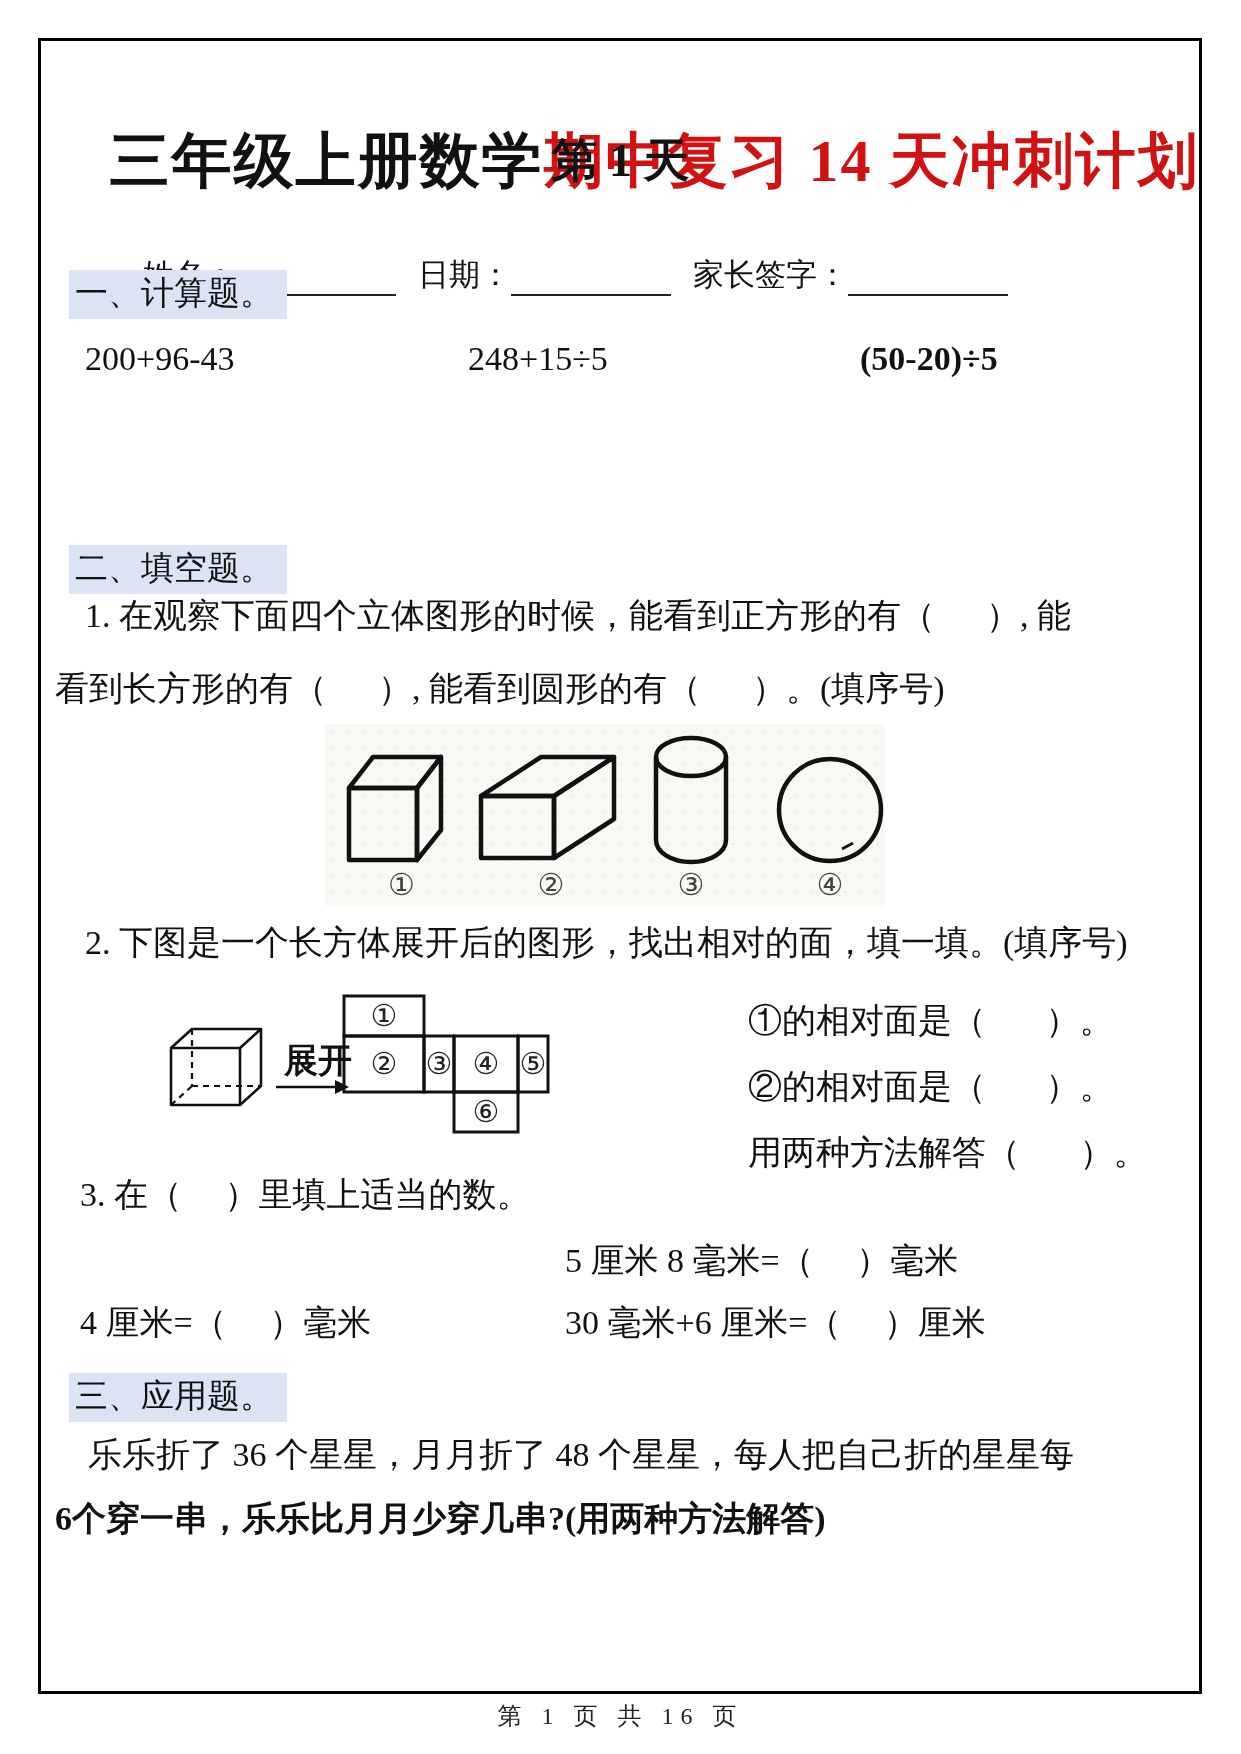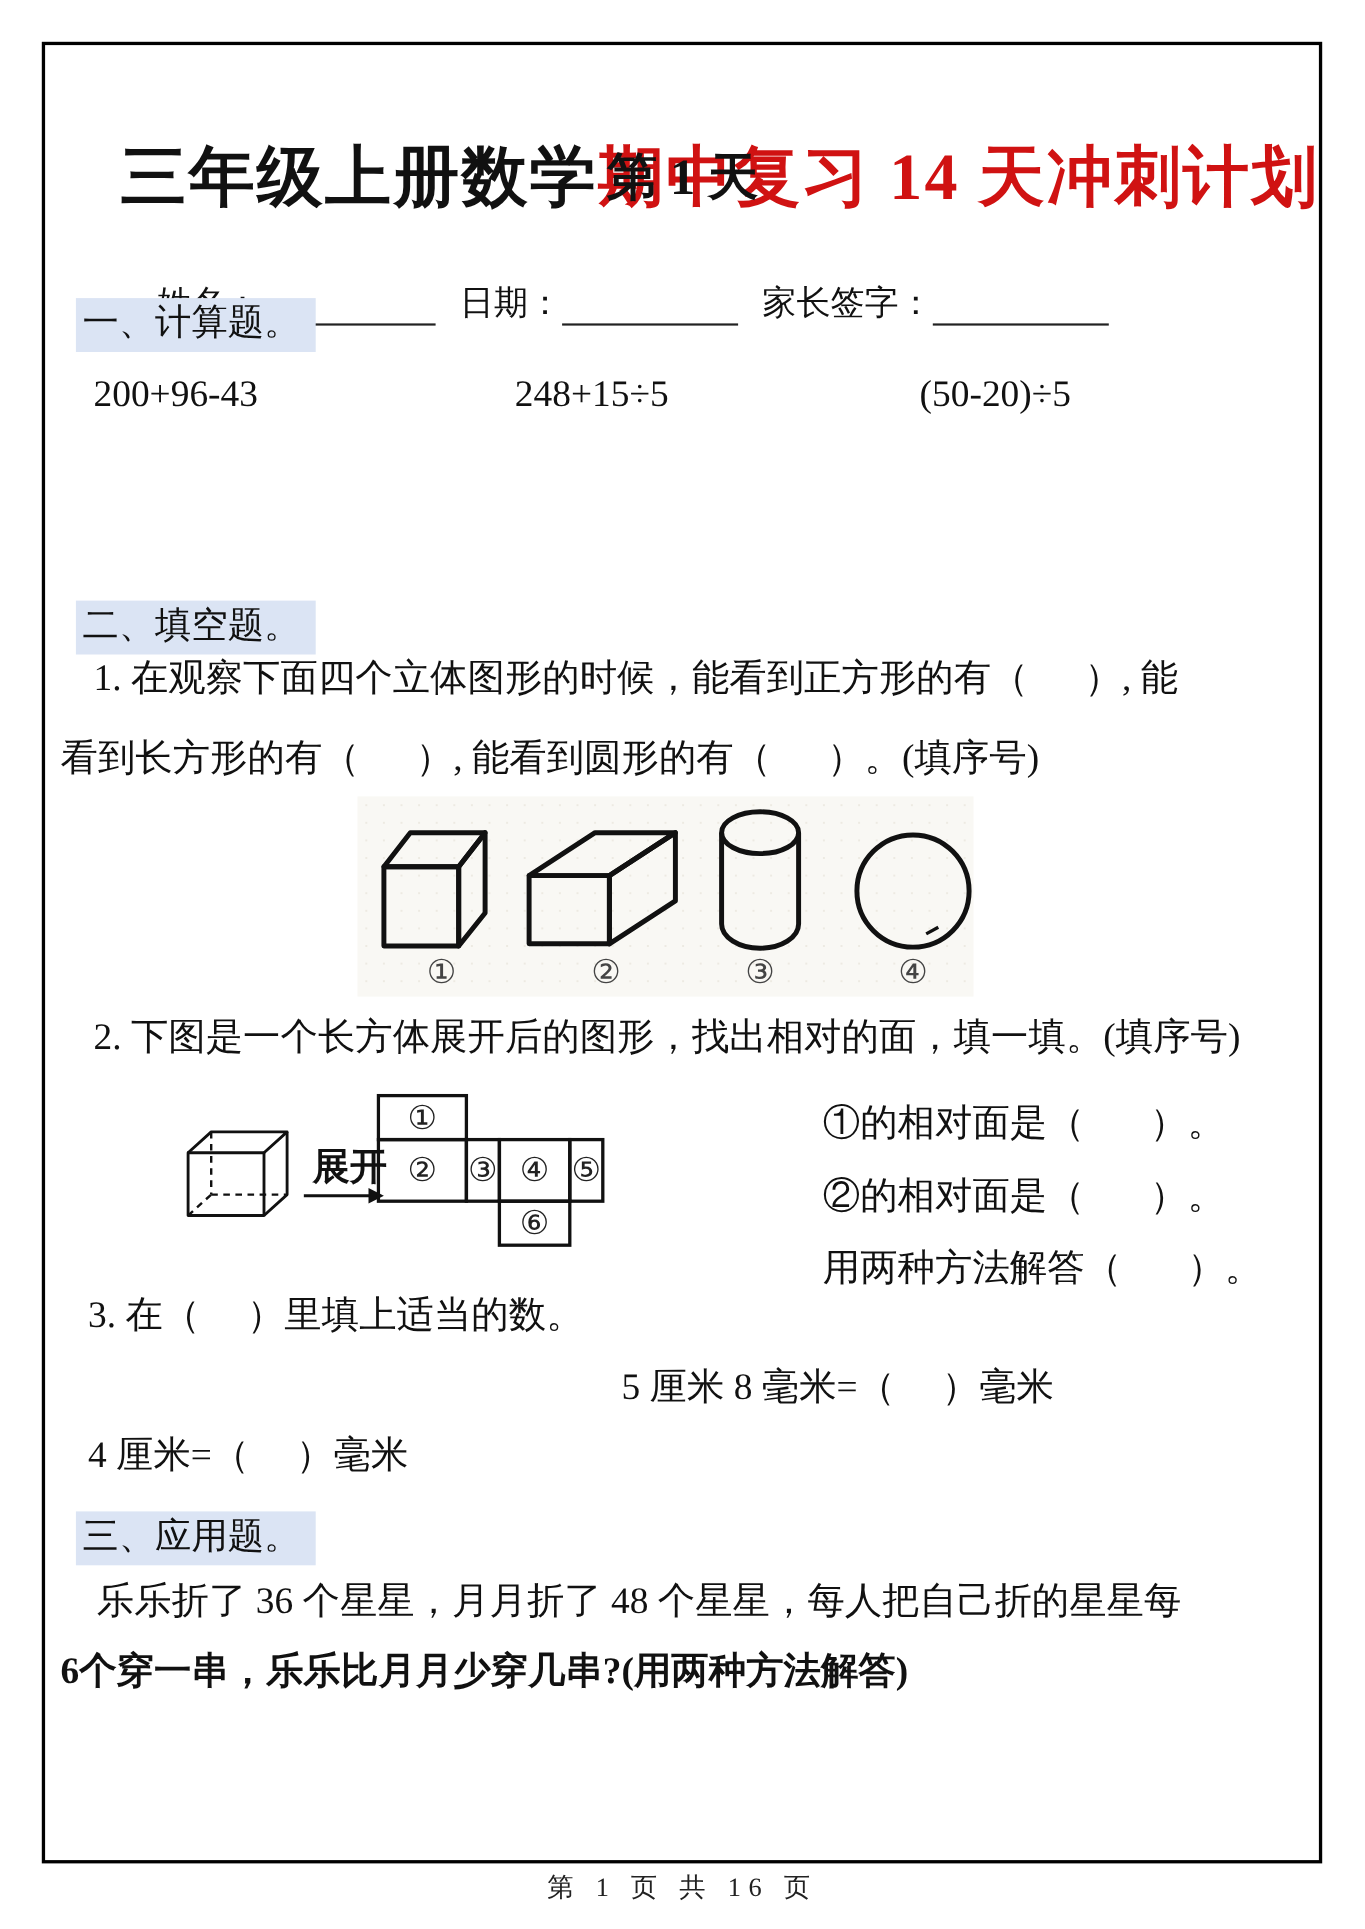--- a/index.html
+++ b/index.html
@@ -44,21 +44,21 @@
   <div class="abs info">
     <span>姓名：</span><span class="blank"></span><span>日期：</span><span class="blank"></span><span>家长签字：</span><span class="blank last"></span>
   </div>
 
   <div class="abs" style="left:53px;top:253px;">
     <span class="hl">一、计算题。</span>
   </div>
   <div class="abs probs" style="left:0;top:340px;width:1241px;height:44px;">
     <span style="left:85px;">200+96-43</span>
     <span style="left:468px;">248+15÷5</span>
-    <span style="left:836px;">(50-20)÷5</span>
+    <span style="left:860px;font-weight:bold;">(50-20)÷5</span>
   </div>
 
   <div class="abs" style="left:53px;top:528px;">
     <span class="hl">二、填空题。</span>
   </div>
   <div class="abs body-text" style="left:85px;top:593px;">1. 在观察下面四个立体图形的时候，能看到正方形的有（      ）, 能</div>
   <div class="abs body-text" style="left:55px;top:666px;">看到长方形的有（      ）, 能看到圆形的有（      ）。(填序号)</div>
 
   <div class="abs figure">
     <div class="shape s-cube">
@@ -145,20 +145,21 @@
 
   <div class="abs answers" style="left:748px;top:16px;">
     <div style="top:982px;">①的相对面是（       ）。</div>
     <div style="top:1048px;">②的相对面是（       ）。</div>
     <div style="top:1114px;">用两种方法解答（       ）。</div>
   </div>
 
   <div class="abs body-text" style="left:80px;top:1172px;">3. 在（     ）里填上适当的数。</div>
   <div class="abs body-text" style="left:565px;top:1238px;">5 厘米 8 毫米=（     ）毫米</div>
   <div class="abs body-text" style="left:80px;top:1300px;">4 厘米=（     ）毫米</div>
+  <div class="abs body-text" style="left:565px;top:1300px;">30 毫米+6 厘米=（     ）厘米</div>
 
   <div class="abs" style="left:53px;top:1356px;">
     <span class="hl">三、应用题。</span>
   </div>
   <div class="abs body-text" style="left:88px;top:1432px;">乐乐折了 36 个星星，月月折了 48 个星星，每人把自己折的星星每</div>
   <div class="abs body-text" style="left:55px;top:1496px;font-weight:bold;">6个穿一串，乐乐比月月少穿几串?(用两种方法解答)</div>
 
   <div class="abs center footer">第 1 页 共 16 页</div>
 </div>
 

